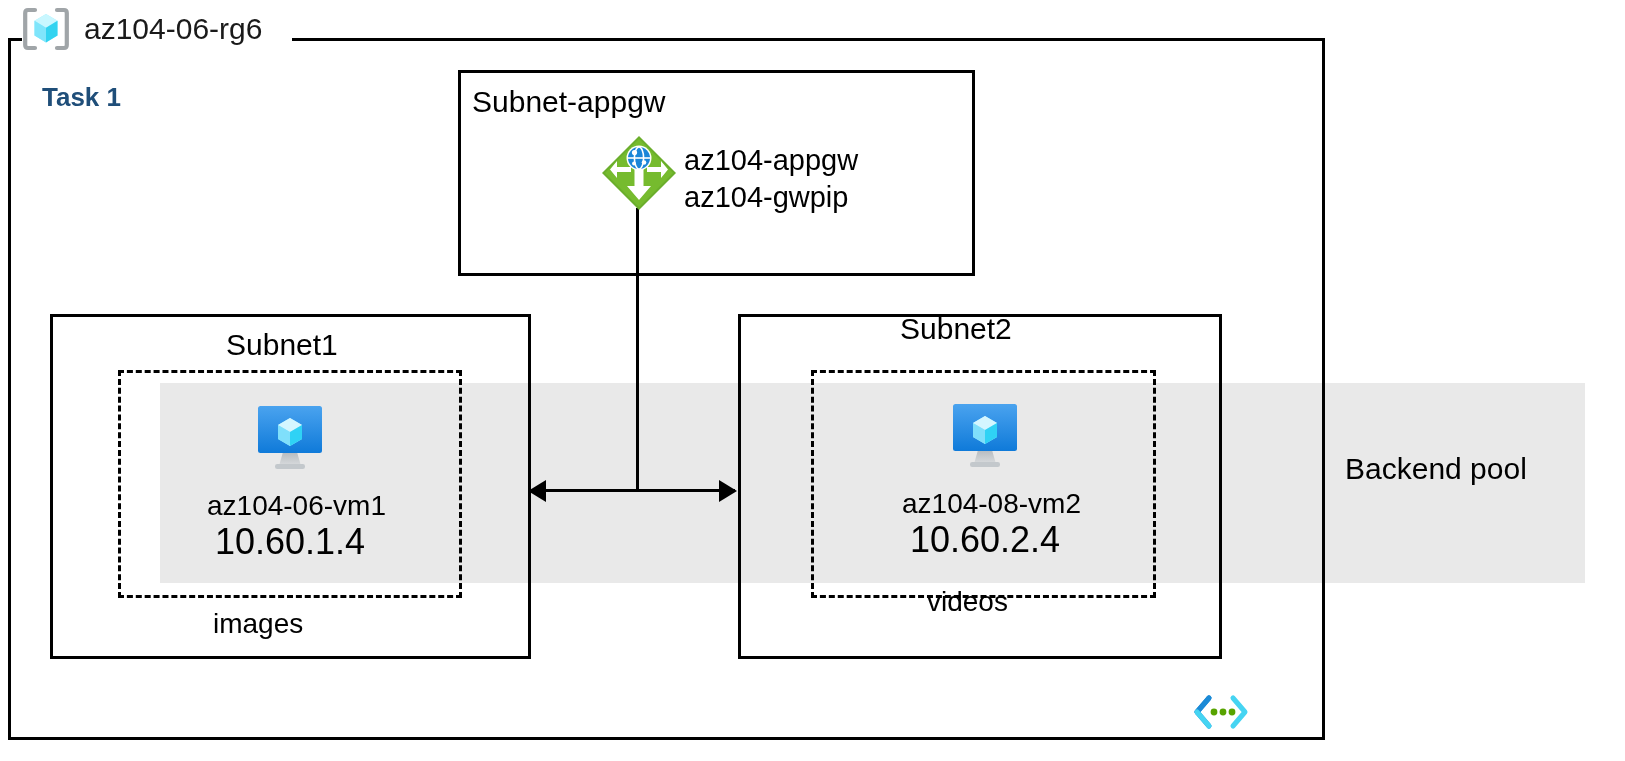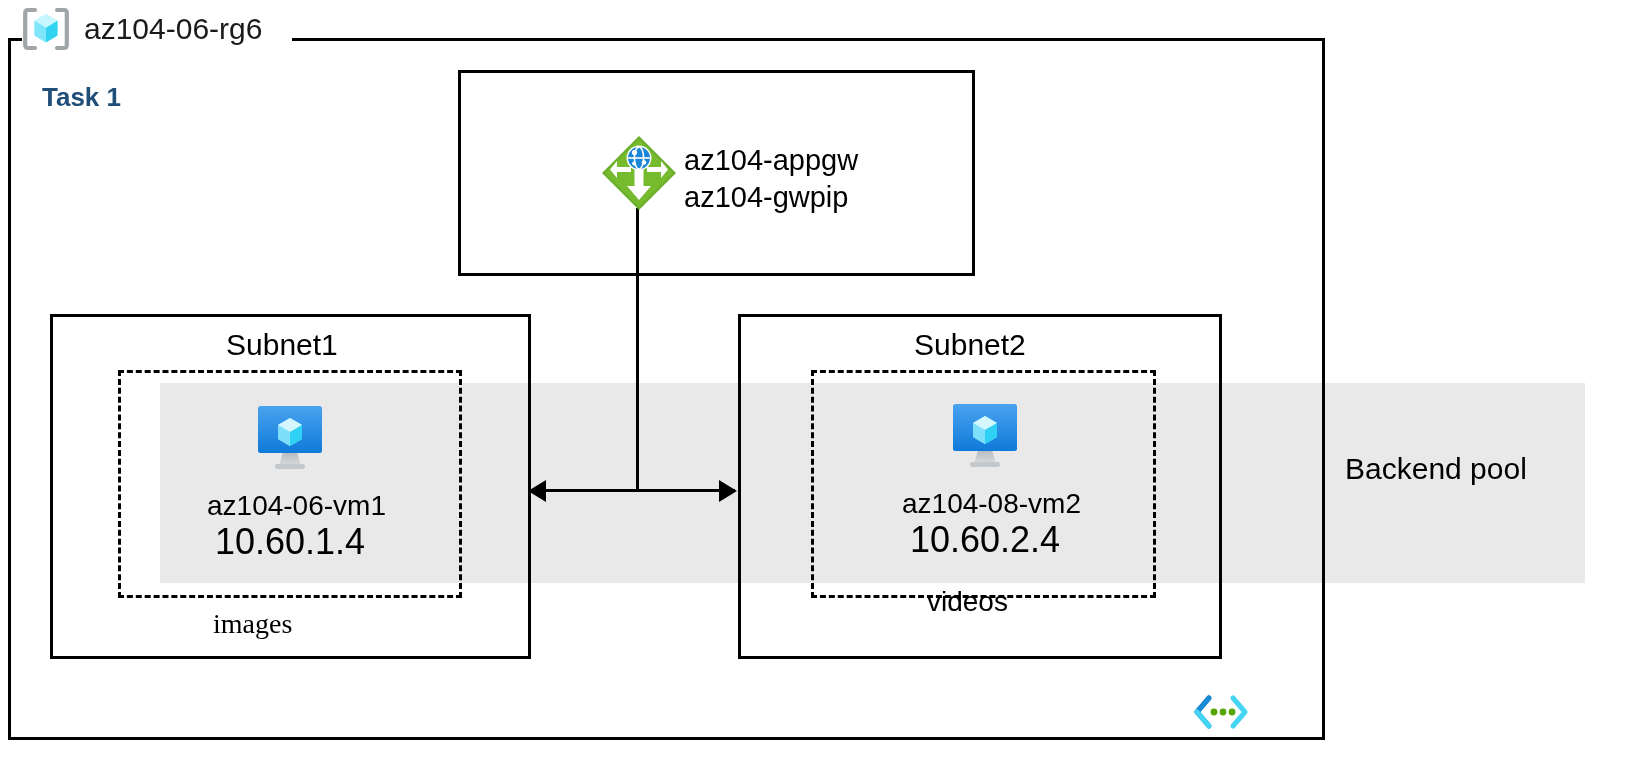--- a/index.html
+++ b/index.html
@@ -30,37 +30,37 @@
   
   .subnet{position:absolute;border:3px solid #000;box-sizing:border-box;
           background:transparent;z-index:4;}
   .subnet-appgw{left:458px;top:70px;width:517px;height:206px;}
   .subnet1{left:50px;top:314px;width:481px;height:345px;}
   .subnet2{left:738px;top:314px;width:484px;height:345px;}
 
   .subnet-title{position:absolute;font-size:30px;color:#000;white-space:nowrap;z-index:6;}
   .t-appgw{left:472px;top:85px;}
   .t-sub1{left:226px;top:328px;}
-  .t-sub2{left:900px;top:328px;margin-left:14px;}
+  .t-sub2{left:900px;top:312px;}
 
   
   .vm-dashed{position:absolute;border:3px dashed #000;box-sizing:border-box;z-index:5;
              background:transparent;}
   .dash1{left:118px;top:370px;width:344px;height:228px;}
   .dash2{left:811px;top:370px;width:345px;height:228px;}
 
   .vm-block{position:absolute;z-index:6;text-align:center;}
   .vm1{left:160px;top:400px;width:260px;}
   .vm2{left:855px;top:398px;width:260px;}
   .vm-name{font-size:28px;line-height:36px;color:#000;white-space:nowrap;padding-left:13px;}
   .vm-ip{font-size:36px;line-height:36px;color:#000;white-space:nowrap;}
   .vm-icon-wrap{display:block;margin:0 auto 14px auto;width:78px;height:74px;}
 
   .subnet-foot{position:absolute;font-size:28px;color:#000;white-space:nowrap;z-index:6;}
-  .foot1{left:213px;top:608px;font-family:Liberation Serif, serif;}
+  .foot1{left:213px;top:608px;}
   .foot2{left:927px;top:586px;}
 
   
   .gw-icon{position:absolute;left:600px;top:134px;width:78px;height:78px;z-index:6;}
   .gw-labels{position:absolute;left:684px;top:142px;z-index:6;}
   .gw-line{font-size:29px;line-height:37px;color:#000;white-space:nowrap;}
 
   
   .conn-vert{position:absolute;left:636px;top:208px;width:3px;height:283px;
              background:#000;z-index:5;}
@@ -94,20 +94,21 @@
       <polygon points="24,8 35.5,14.8 24,21.7 12.5,14.8" fill="#c9f7ff"></polygon>
       <polygon points="24,21.7 35.5,14.8 35.5,29.5 24,36.4" fill="#32d3f0"></polygon>
       <polygon points="24,21.7 24,36.4 12.5,29.5 12.5,14.8" fill="#7fe5fb"></polygon>
     </svg>
   </div>
   <div class="rg-title">az104-06-rg6</div>
 
   <div class="task-label">Task 1</div>
 
   <div class="subnet subnet-appgw"></div>
+  <div class="subnet-title t-appgw">Subnet-appgw</div>
 
   <div class="gw-icon">
     <svg viewBox="0 0 78 78" width="78" height="78" aria-hidden="true">
       <polygon points="39,2 76,39 39,76 2,39" fill="#6aae2b"></polygon>
       <polygon points="39,5 73,39 39,73 5,39" fill="#76bb2e"></polygon>
 
       <path d="M34.5 32 H43.5 V52 H51 L39 66 L27 52 H34.5 Z" fill="#ffffff"></path>
 
       <path d="M31 31 L31 39 L17 39 L17 33 L10 41.5 L17 50 L17 44 L31 44 Z" fill="#ffffff" transform="translate(0,-6)"></path>
 

